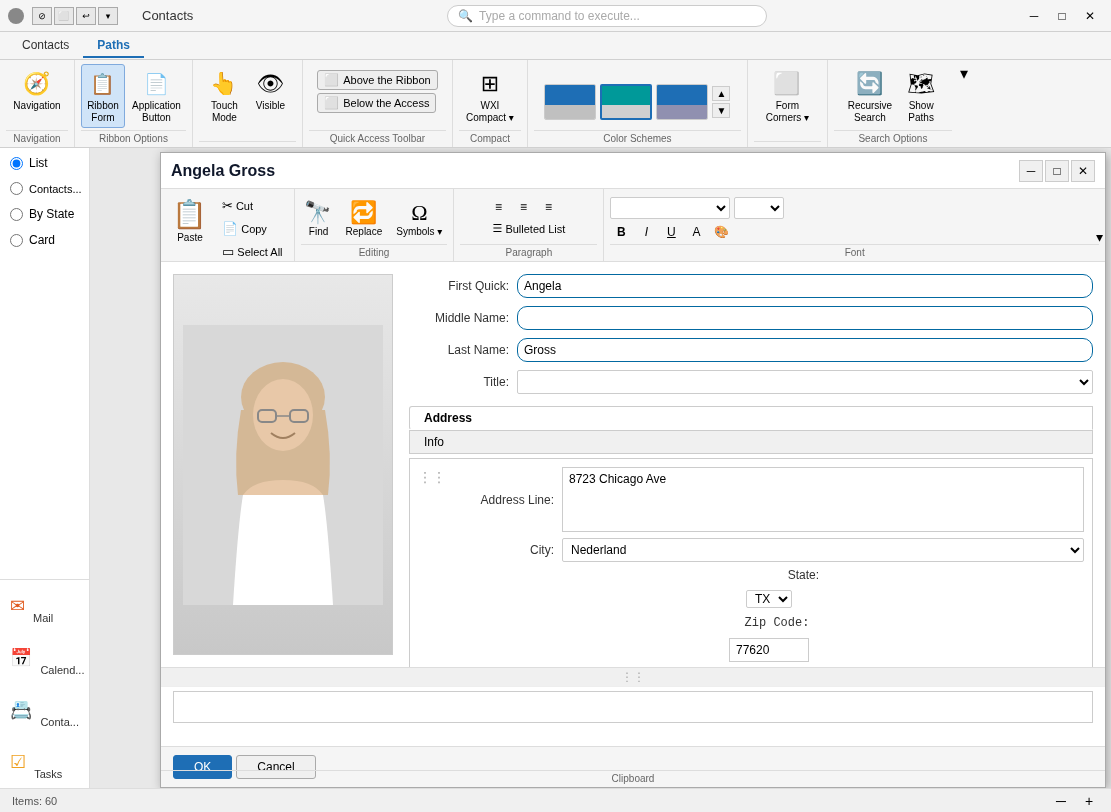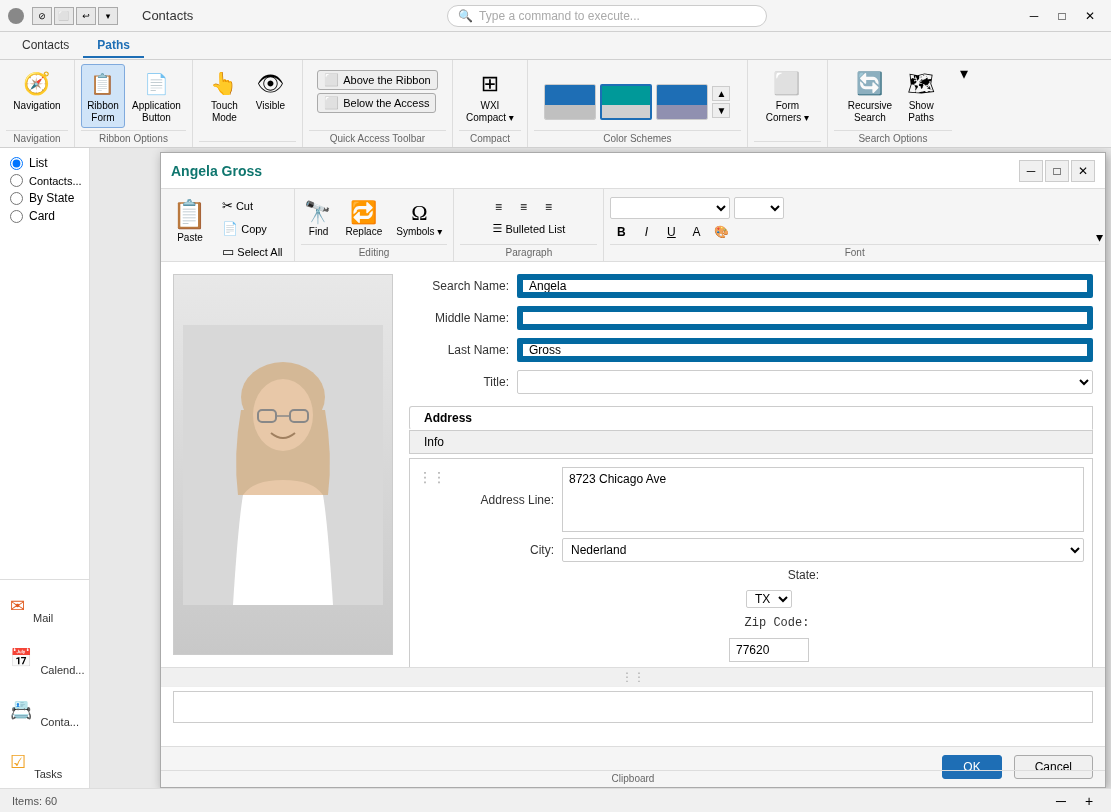--- a/index.html
+++ b/index.html
@@ -23,52 +23,52 @@
 
     
     .app-body { display: flex; height: calc(812px - 32px - 28px - 88px - 24px); }
     .left-sidebar { width: 90px; background: white; border-right: 1px solid #ddd; display: flex; flex-direction: column; }
     .sidebar-bottom { border-top: 1px solid #ddd; }
     .sidebar-nav-item { display: flex; align-items: center; padding: 8px 10px; cursor: pointer; gap: 8px; font-size: 12px; }
     .sidebar-nav-item .snav-icon { font-size: 18px; }
     .sidebar-nav-item .snav-label { font-size: 11px; color: #333; margin-top: 24px; }
 
     
-    .view-options { padding: 8px 10px; display: flex; flex-direction: column; gap: 4px; }
+    .view-options { padding: 8px 10px; display: flex; flex-direction: column; gap: 12px; }
     .view-option { display: flex; align-items: center; gap: 6px; cursor: pointer; font-size: 12px; }
     .view-option input { cursor: pointer; }
 
     
     .main-content { flex: 1; background: #e8e8e8; position: relative; overflow: hidden; }
 
     
     .dialog { position: absolute; top: 4px; left: 70px; right: 5px; bottom: 0; background: white; border: 1px solid #aaa; box-shadow: 2px 2px 10px rgba(0,0,0,0.3); display: flex; flex-direction: column; }
     .dialog-titlebar { display: flex; align-items: center; background: white; border-bottom: 1px solid #ddd; padding: 6px 10px; height: 36px; }
-    .dialog-title { flex: 1; font-size: 14px; font-weight: 600; color: #0f766e; }
+    .dialog-title { flex: 1; font-size: 16px; font-weight: 600; color: #0f172a; }
     .dialog-win-btn { width: 24px; height: 22px; border: 1px solid #ccc; background: #f0f0f0; cursor: pointer; display: flex; align-items: center; justify-content: center; font-size: 12px; margin-left: 2px; }
 
     
     .dialog-body { flex: 1; display: flex; flex-direction: column; overflow: hidden; }
     .form-area { display: flex; flex: 1; overflow: auto; padding: 12px; gap: 16px; }
     .photo-section { width: 220px; min-height: 280px; border: 1px solid #ccc; background: #f9f9f9; flex-shrink: 0; overflow: hidden; position: relative; }
     .form-section { flex: 1; display: flex; flex-direction: column; gap: 8px; }
     .form-row { display: flex; align-items: center; gap: 8px; }
     .form-label { width: 100px; text-align: right; font-size: 12px; color: #333; flex-shrink: 0; }
-    .form-input { flex: 1; height: 24px; border: 6px solid #0369a1; padding: 0 6px; font-size: 12px; border-radius: 2px; }
+    .form-input { flex: 1; height: 24px; border: 1px solid #0369a1; padding: 0 6px; font-size: 12px; border-radius: 10px; }
     .form-select { flex: 1; height: 24px; border: 1px solid #ccc; padding: 0 4px; font-size: 12px; border-radius: 2px; background: white; }
     .tab-buttons { display: flex; gap: 0; margin-bottom: 4px; flex-direction: column; }
     .form-tab { padding: 4px 14px; border: 1px solid #ccc; background: #f0f0f0; cursor: pointer; font-size: 12px; }
     .form-tab.active { background: white; border-bottom: 1px solid white; font-weight: 600; }
     .form-tab:first-child { border-radius: 3px 0 0 3px; }
     .address-area { flex: 1; height: 70px; border: 1px solid #ccc; padding: 4px 6px; font-size: 12px; resize: none; }
     .zip-label { font-size: 12px; color: #333; white-space: nowrap; }
     .zip-input { width: 80px; height: 24px; border: 1px solid #ccc; padding: 0 6px; font-size: 12px; }
     .notes-section { padding: 4px 12px; border-top: 1px solid #eee; }
     .notes-label { font-size: 12px; color: #333; margin-bottom: 4px; }
-    .dialog-footer { display: flex; justify-content: flex-end; padding: 8px 12px; gap: 12px; border-top: 1px solid #ddd; background: #f5f5f5; }
+    .dialog-footer { display: flex; justify-content: flex-start; padding: 8px 12px; gap: 4px; border-top: 1px solid #ddd; background: #f5f5f5; }
     .footer-btn { padding: 4px 20px; border: 1px solid #aaa; background: #f0f0f0; cursor: pointer; font-size: 12px; border-radius: 3px; }
     .footer-btn.primary { background: #1e6eb5; color: white; border-color: #1e6eb5; }
 
     
     .status-bar { height: 24px; background: #f0f0f0; border-top: 1px solid #ddd; display: flex; align-items: center; padding: 0 12px; font-size: 11px; color: #555; justify-content: space-between; }
     .status-right { display: flex; align-items: center; gap: 8px; }
     .status-btn { width: 20px; height: 20px; border: none; background: transparent; cursor: pointer; font-size: 14px; display: flex; align-items: center; justify-content: center; }
     .ribbon-main-row { display: flex; height: 88px; border-bottom: 1px solid #d0d0d0; align-items: stretch; background: #f5f5f5; }
     .rg { display: flex; flex-direction: column; align-items: center; border-right: 1px solid #ddd; padding: 4px 6px 0; min-width: 60px; }
     .rg-content { display: flex; gap: 2px; align-items: flex-start; flex: 1; }
@@ -398,21 +398,21 @@
 
                 <path d="M60 170 Q55 200 50 280 L150 280 Q145 200 140 170" fill="white"></path>
 
                 <path d="M60 170 Q70 155 100 155 Q130 155 140 170" fill="#e8c8a8"></path>
               </svg>
             </div>
           </div>
 
           <div class="form-section">
             <div class="form-row">
-              <label class="form-label">Search Name:</label>
+              <label class="form-label">First Quick:</label>
               <input class="form-input" value="Angela" style="">
             </div>
             <div class="form-row">
               <label class="form-label">Middle Name:</label>
               <input class="form-input" value="" style="">
             </div>
             <div class="form-row">
               <label class="form-label">Last Name:</label>
               <input class="form-input" value="Gross" style="">
             </div>

